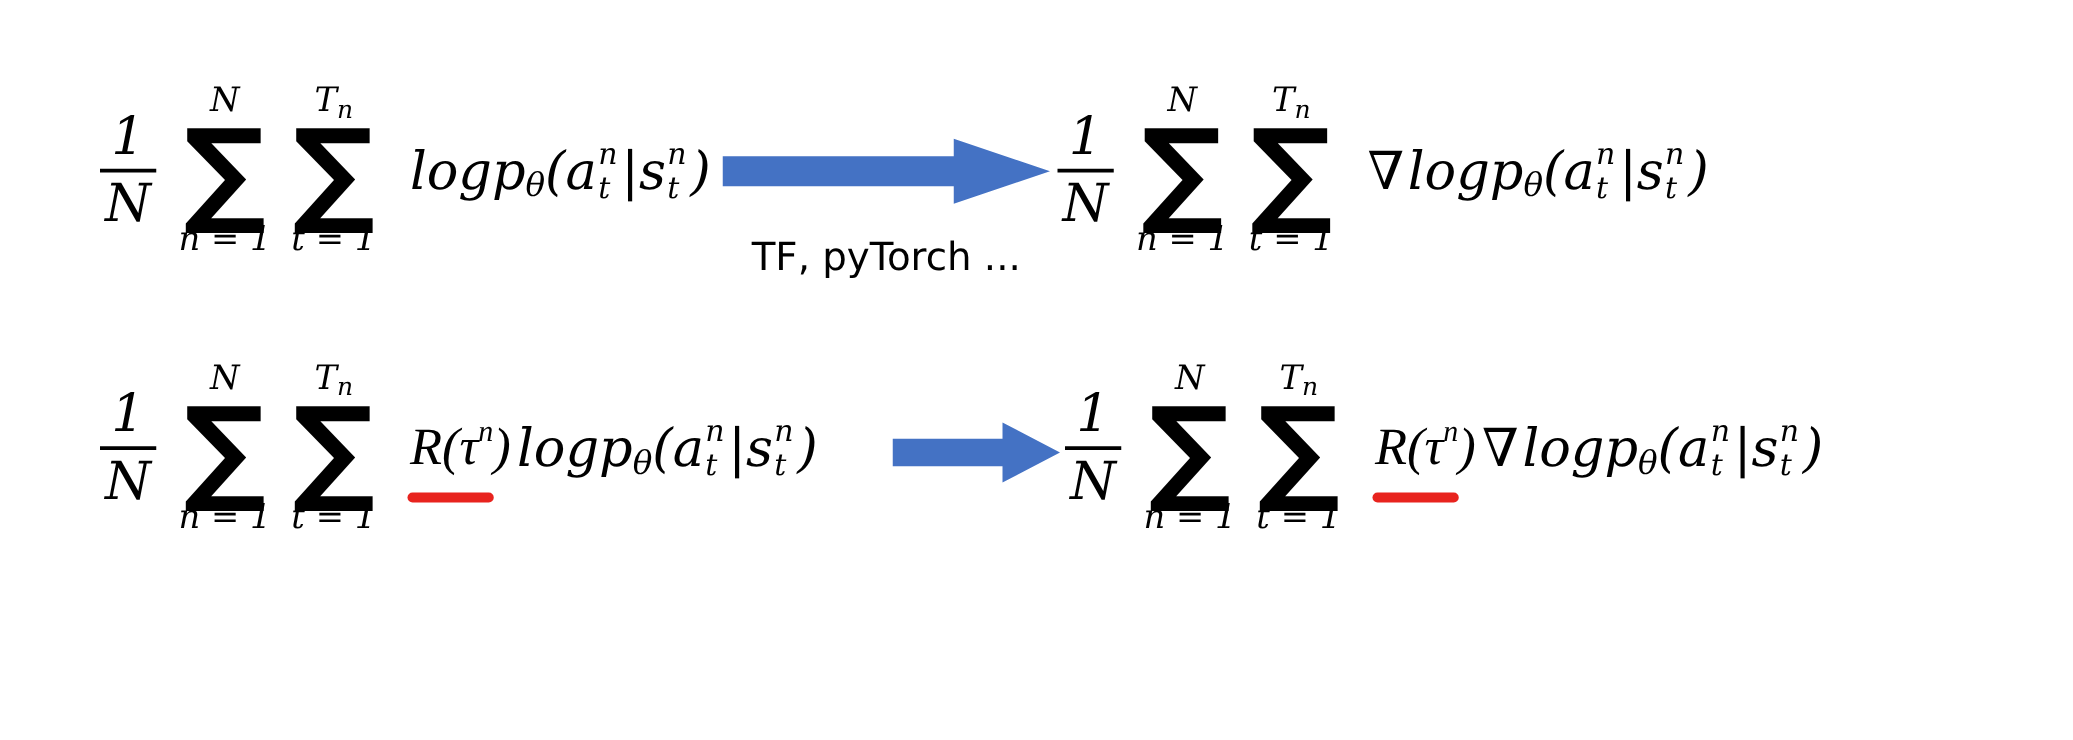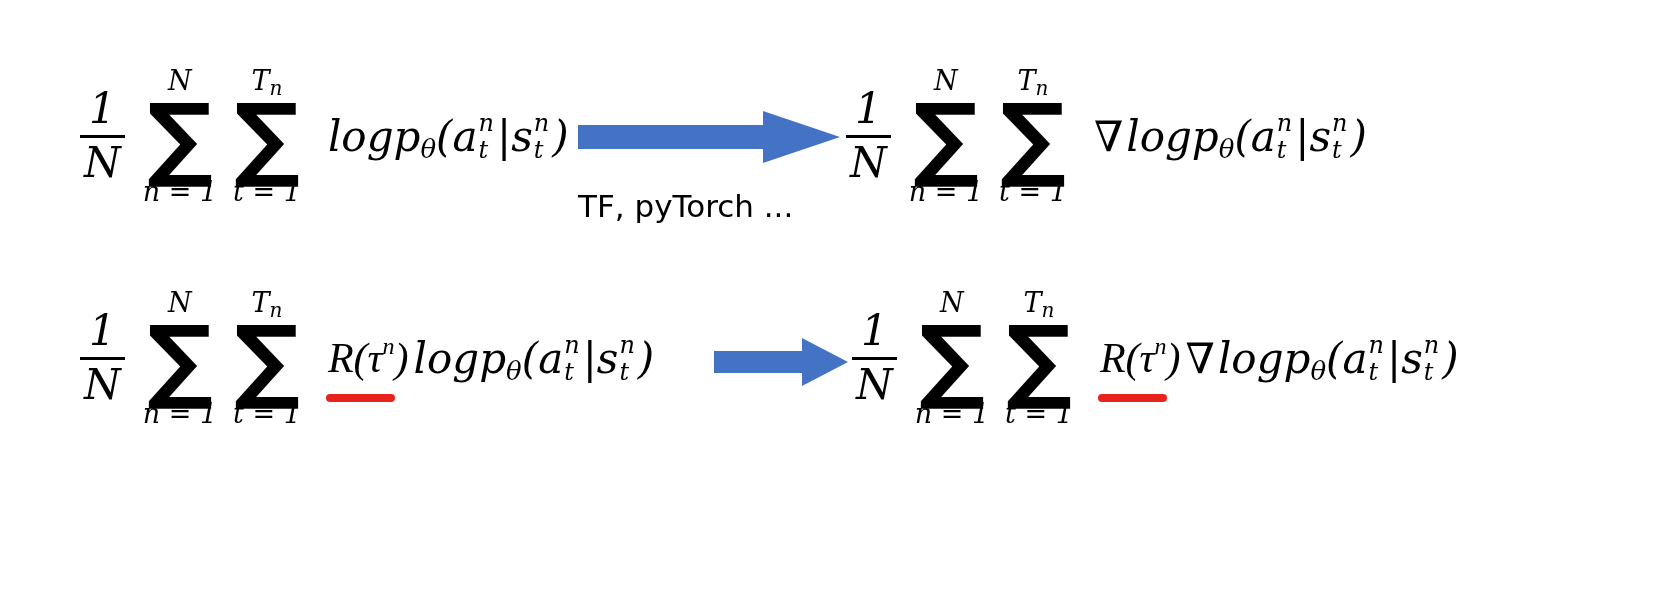--- a/index.html
+++ b/index.html
@@ -36,21 +36,21 @@
     font-size:24px; line-height:1; gap:3px; margin:0 3px 0 1px; font-style:italic;
   }
   .nabla { margin-right:3px; }
   
   .rterm { position:relative; display:flex; align-items:center; margin-right:5px;font-family:Liberation Serif, serif; }
   .rterm::after {
     content:""; position:absolute; left:-2px; right:14px; bottom:-20px; height:8px;
     border-radius:4px; background:var(--color-underline,#e8231e);
   }
   
-  .arrow-block { position:absolute; display:flex; flex-direction:column; align-items:flex-start; }
+  .arrow-block { position:absolute; display:flex; flex-direction:column; align-items:center; }
   .arrow { display:block; color:var(--color-arrow,#4472c4); }
   .arrow-label {
     margin-top:24px; font-family:"DejaVu Sans", sans-serif;
     font-size:31px; color:var(--color-text,#000); white-space:nowrap;
   }
   
   .f-r1-left  { left:80px;  top:66px; }
   .f-r1-right { left:846px; top:66px; }
   .f-r2-left  { left:80px;  top:288px; }
   .f-r2-right { left:852px; top:288px; }

